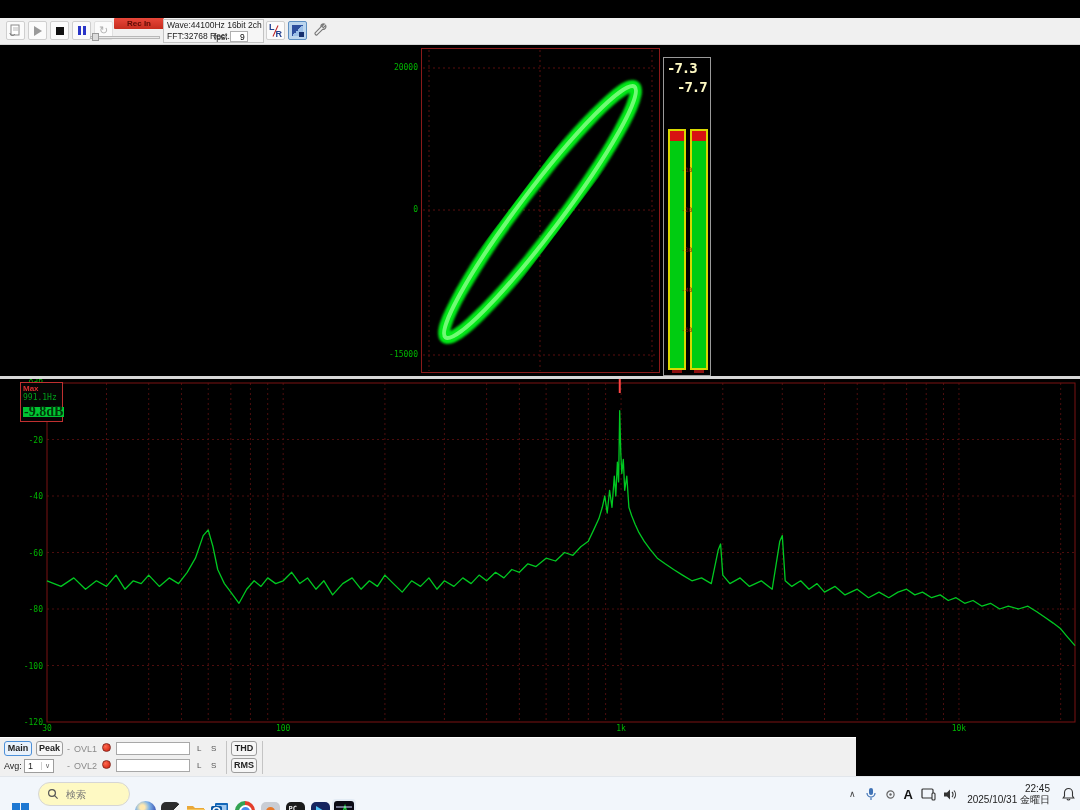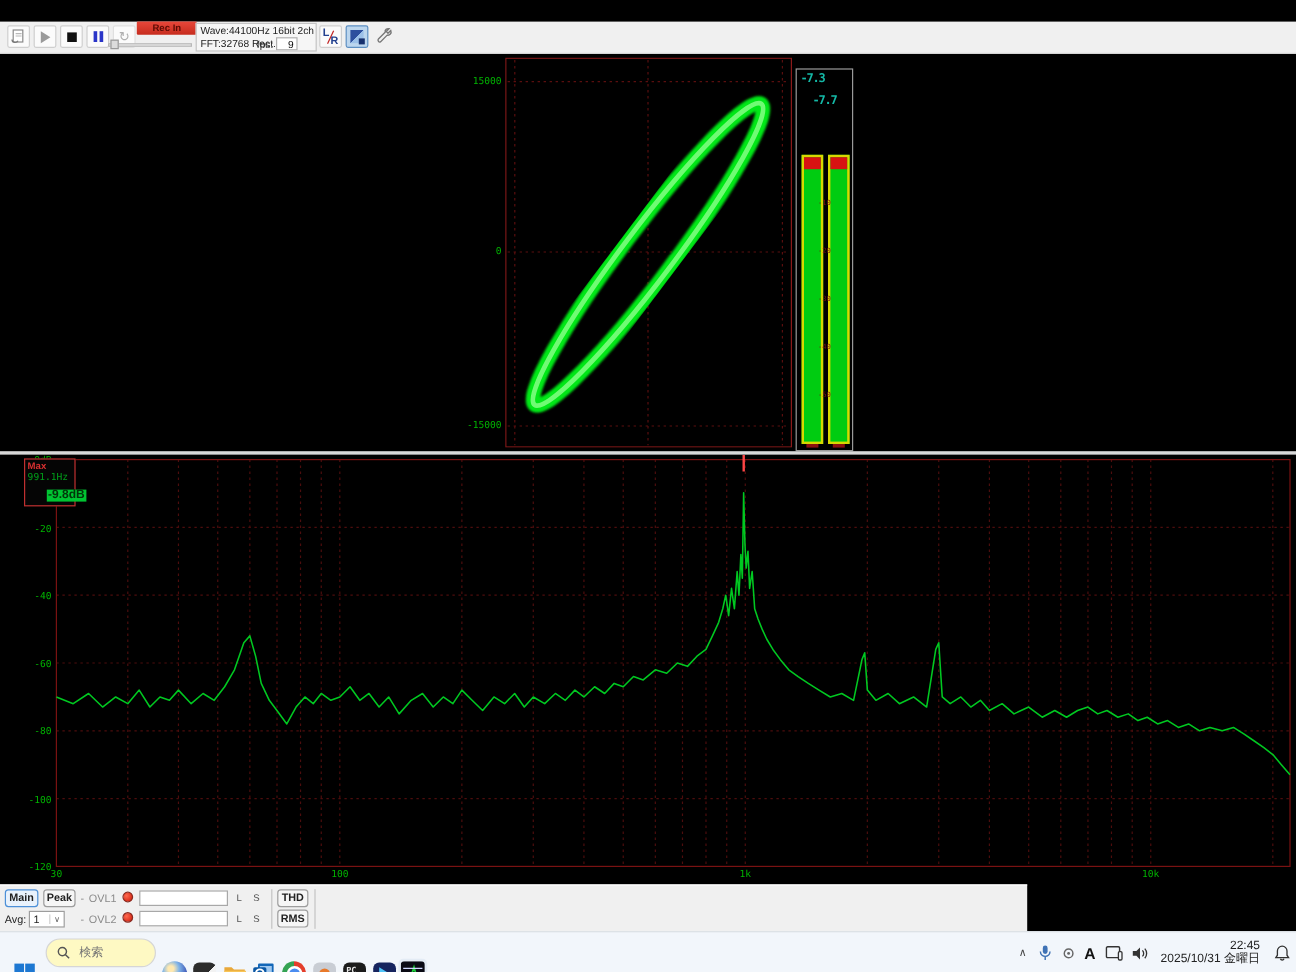--- a/index.html
+++ b/index.html
@@ -44,36 +44,36 @@
   #display-toggle{left:288px;top:3px;width:19px;height:19px;background:#bcd6ee;border:1px solid #5d8fc2;}
   #display-toggle .g1{position:absolute;left:3px;top:3px;width:11px;height:11px;background:linear-gradient(135deg,#2d4f9e 50%,#9cc0e8 50%);}
   #display-toggle .g2{position:absolute;right:2px;bottom:2px;width:5px;height:5px;background:#16306e;}
   #wrench-button{left:311px;top:3px;width:18px;height:19px;background:transparent;border:none;}
   
   #client-top{left:0;top:45px;width:1080px;height:331px;background:#000;}
   .liss-label{position:absolute;width:40px;text-align:right;color:#00b400;font-family:"DejaVu Sans Mono",monospace;font-size:8px;}
   #lissajous-plot{position:absolute;left:421px;top:3px;width:239px;height:325px;}
   
   #meter-panel{position:absolute;left:663px;top:12px;width:48px;height:319px;background:#000;border:1px solid #9a9a9a;box-sizing:border-box;}
-  .meter-val{position:absolute;color:#14b8a6;font-family:"DejaVu Sans Mono",monospace;font-weight:bold;font-size:10px;letter-spacing:-1px;}
+  .meter-val{position:absolute;color:#fef9c3;font-family:"DejaVu Sans Mono",monospace;font-weight:bold;font-size:14px;letter-spacing:-1px;}
   .mbar{position:absolute;top:71px;width:18px;height:241px;border:2px solid #d8d800;box-sizing:border-box;background:#00cc11;}
   .mbar .cap{position:absolute;left:0;top:0;width:100%;height:10px;background:#d81212;}
   .mtick{position:absolute;left:0;width:100%;text-align:center;color:#7a1414;font-size:6px;font-family:"DejaVu Sans Mono",monospace;}
   .mfoot{position:absolute;bottom:2px;width:10px;height:3px;background:#8c1010;}
   
   #separator{left:0;top:376px;width:1080px;height:3px;background:#d8d8d8;}
   
   #spectrum-panel{left:0;top:379px;width:1080px;height:358px;background:#000;}
   #spec-svg{position:absolute;left:0;top:0;}
   .ytick{position:absolute;left:0;width:43px;text-align:right;color:#00b400;font-family:"DejaVu Sans Mono",monospace;font-size:8px;}
   .xtick{position:absolute;width:28px;text-align:center;color:#00b400;font-family:"DejaVu Sans Mono",monospace;font-size:8px;}
   #max-readout{position:absolute;left:20px;top:3px;width:43px;border:1px solid #c03030;background:#050505;padding:1px 2px;box-sizing:border-box;}
   #max-title{color:#d83030;font-size:8px;font-weight:bold;line-height:9px;}
   #max-freq{color:#00a01a;font-family:"DejaVu Sans Mono",monospace;font-size:8px;line-height:9px;}
-  #max-level{color:#02350a;background:#00c432;font-family:Liberation Sans, sans-serif;font-size:10px;font-weight:bold;line-height:10px;display:inline-block;padding:0 1px;margin-left:16px;}
+  #max-level{color:#02350a;background:#00c432;font-family:Liberation Serif, serif;font-size:14px;font-weight:bold;line-height:10px;display:inline-block;padding:0 1px;}
   
   #control-bar{left:0;top:737px;width:856px;height:39px;background:#f0f0f0;border-top:1px solid #fff;box-sizing:border-box;}
   .cb{position:absolute;box-sizing:border-box;font-size:9px;color:#222;}
   .btn{background:#f6f6f6;border:1px solid #9d9d9d;border-radius:3px;text-align:center;font-weight:bold;}
   #main-button{border:1px solid #4d90d8;background:#e9f2fc;}
   .dim{color:#8a8a8a;font-weight:normal;}
   .led{width:9px;height:9px;border-radius:50%;background:radial-gradient(circle at 35% 35%,#ff6a50,#cc1808);border:1px solid #8a2a20;}
   .ovl-field{background:#fff;border:1px solid #a8a8a8;height:13px;}
   .ls{color:#555;font-size:8px;}
   .vdiv{width:1px;background:#c4c4c4;top:3px;height:33px;}
@@ -146,21 +146,21 @@
       <span class="g2"></span>
     </div>
     <div class="tbtn" id="wrench-button">
       <svg width="15" height="15" viewBox="0 0 16 16">
         <path d="M13.5 2.5 L11 5 L9.5 3.5 L12 1 C10 0.5 8 2 8.5 4.2 L2.5 10.2 C1.5 11.2 2.8 13.5 4.3 12.7 L10.3 6.7 C12.5 7.2 14.5 5 13.5 2.5 Z" fill="none" stroke="#777" stroke-width="1.2"></path>
       </svg>
     </div>
   </div>
 
   <div id="client-top" class="abs">
-    <div class="liss-label" style="left:378px;top:18px">15000</div>
+    <div class="liss-label" style="left:378px;top:18px">20000</div>
     <div class="liss-label" style="left:378px;top:160px">0</div>
     <div class="liss-label" style="left:378px;top:305px">-15000</div>
     <svg id="lissajous-plot" viewBox="0 0 239 325">
         <line x1="2" y1="20" x2="237" y2="20" stroke="#5a0e0e" stroke-dasharray="2 3"></line>
         <line x1="2" y1="162" x2="237" y2="162" stroke="#5a0e0e" stroke-dasharray="2 3"></line>
         <line x1="2" y1="307" x2="237" y2="307" stroke="#5a0e0e" stroke-dasharray="2 3"></line>
         <line x1="8" y1="2" x2="8" y2="323" stroke="#5a0e0e" stroke-dasharray="2 3"></line>
         <line x1="119" y1="2" x2="119" y2="323" stroke="#5a0e0e" stroke-dasharray="2 3"></line>
         <line x1="231" y1="2" x2="231" y2="323" stroke="#5a0e0e" stroke-dasharray="2 3"></line>
         <rect x="0.5" y="0.5" width="238" height="324" fill="none" stroke="#8b1a1a"></rect>

